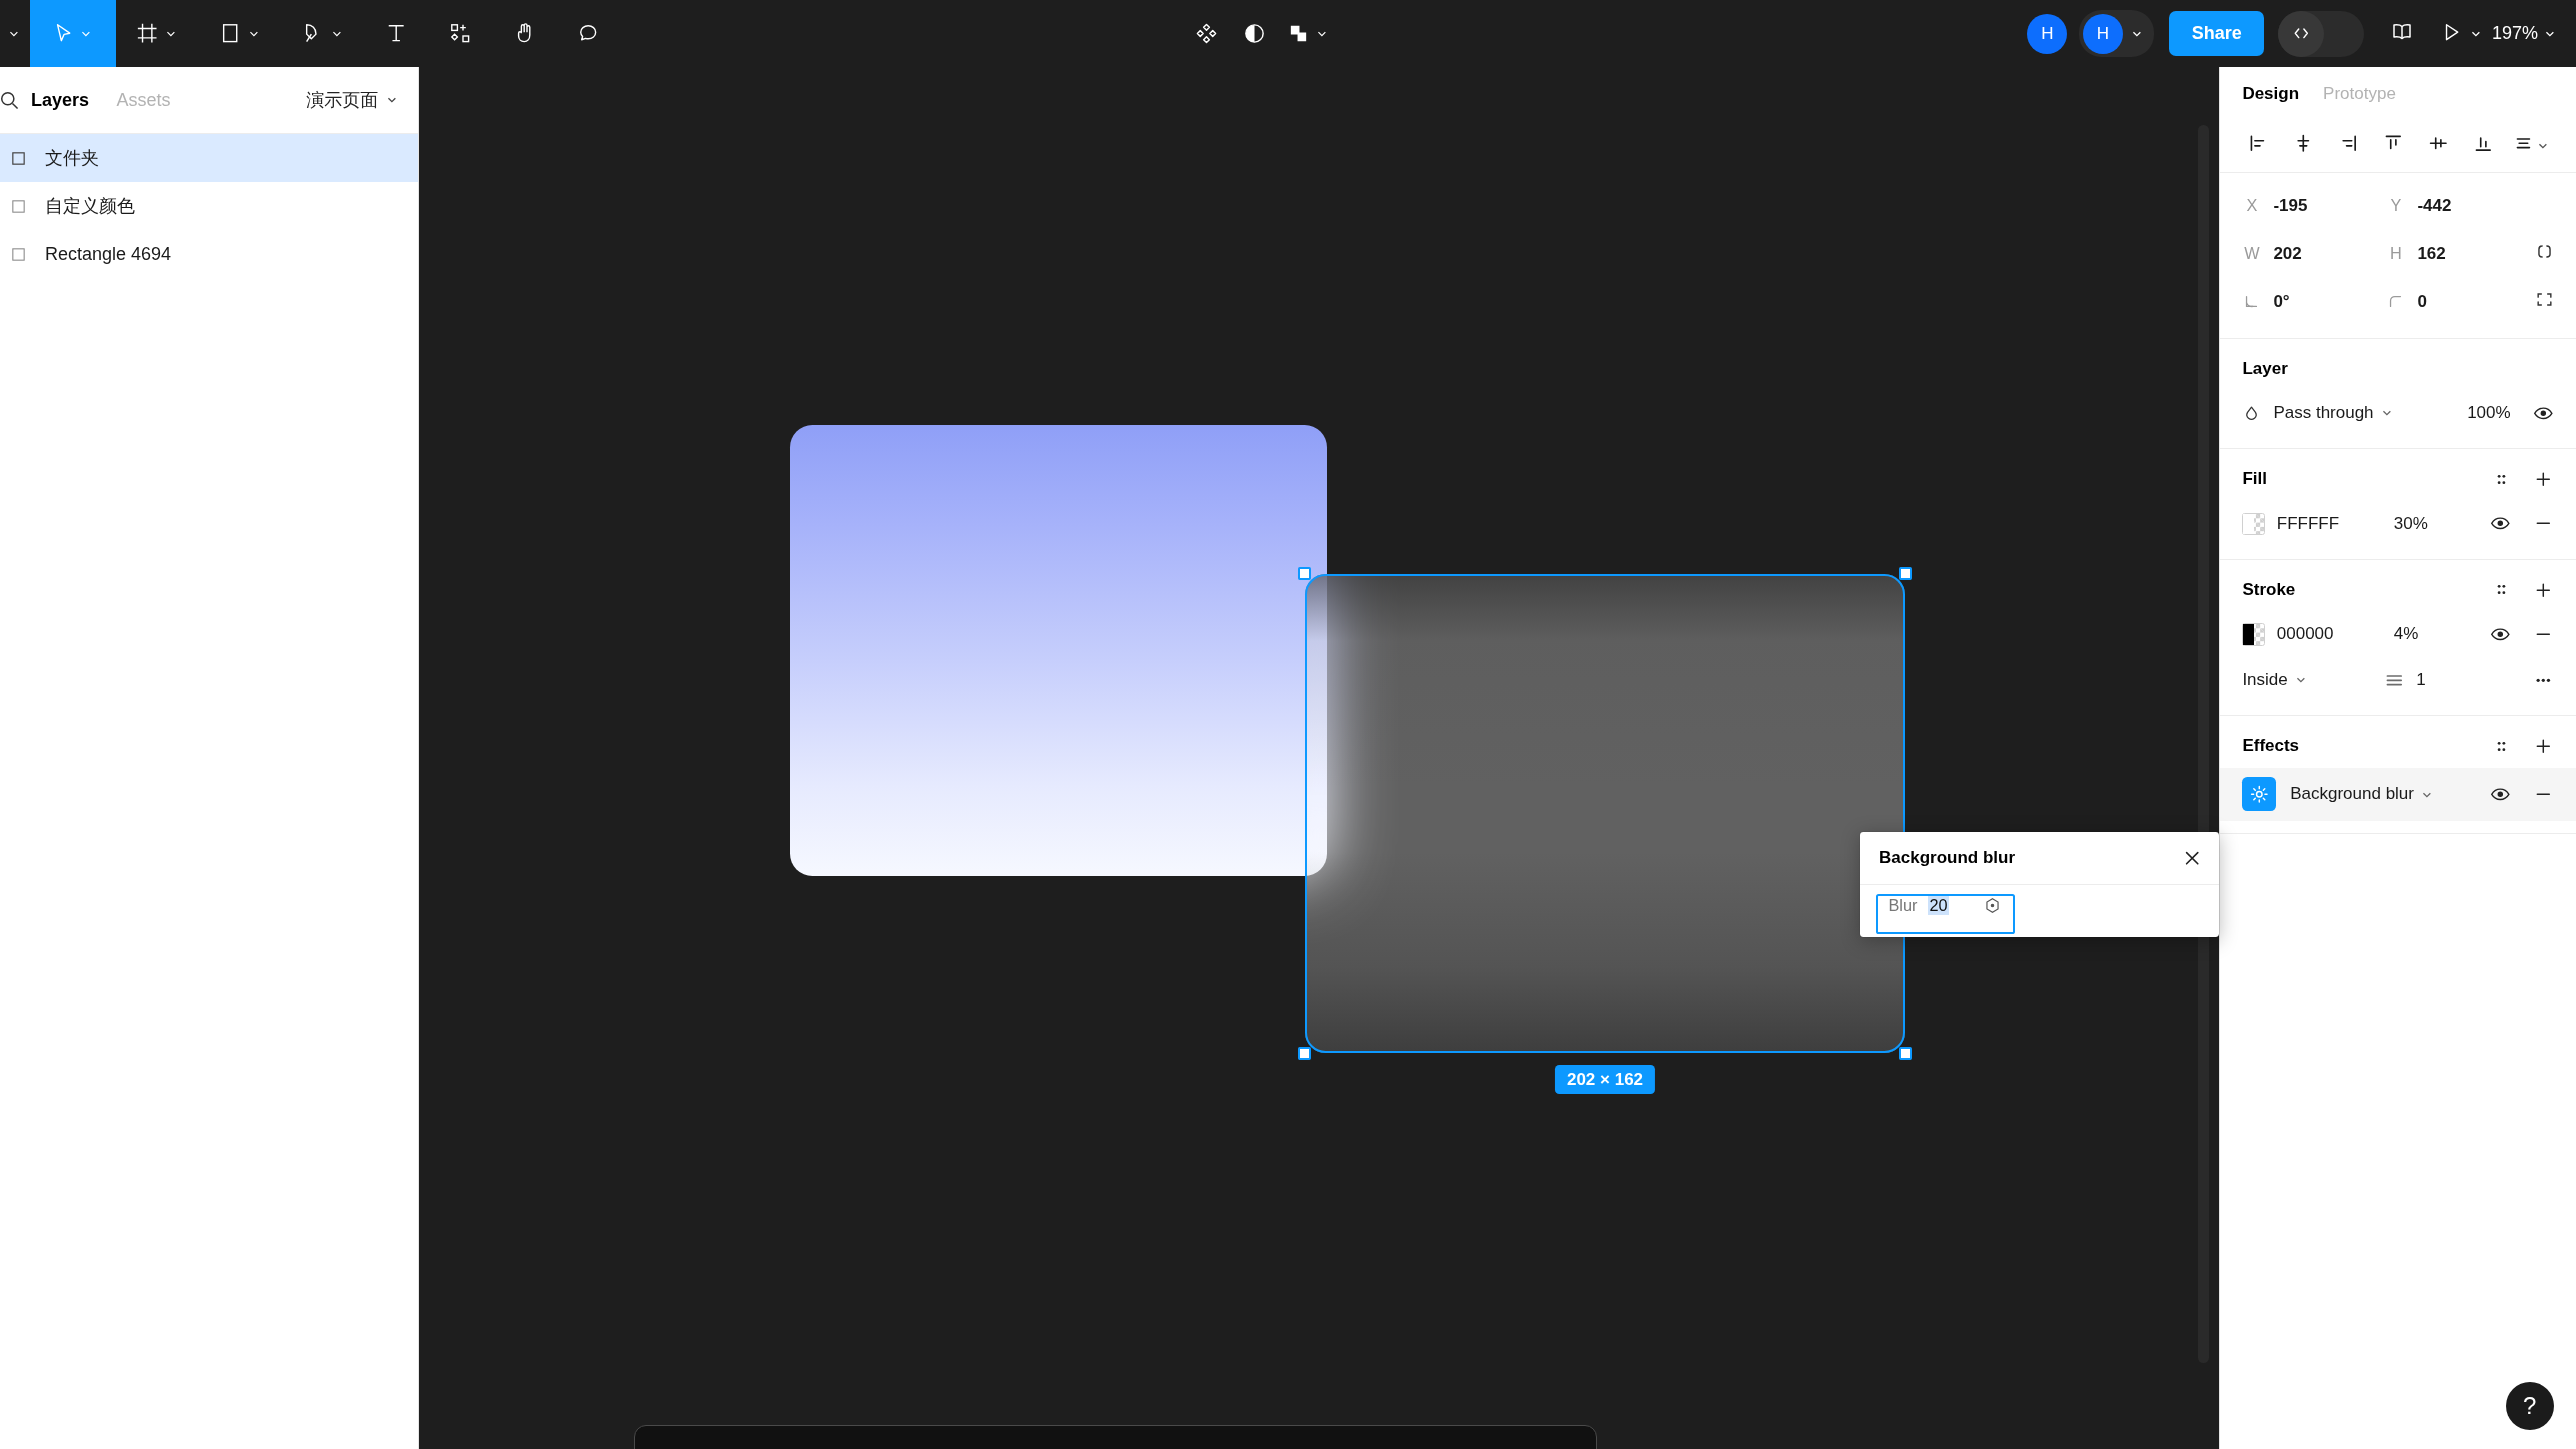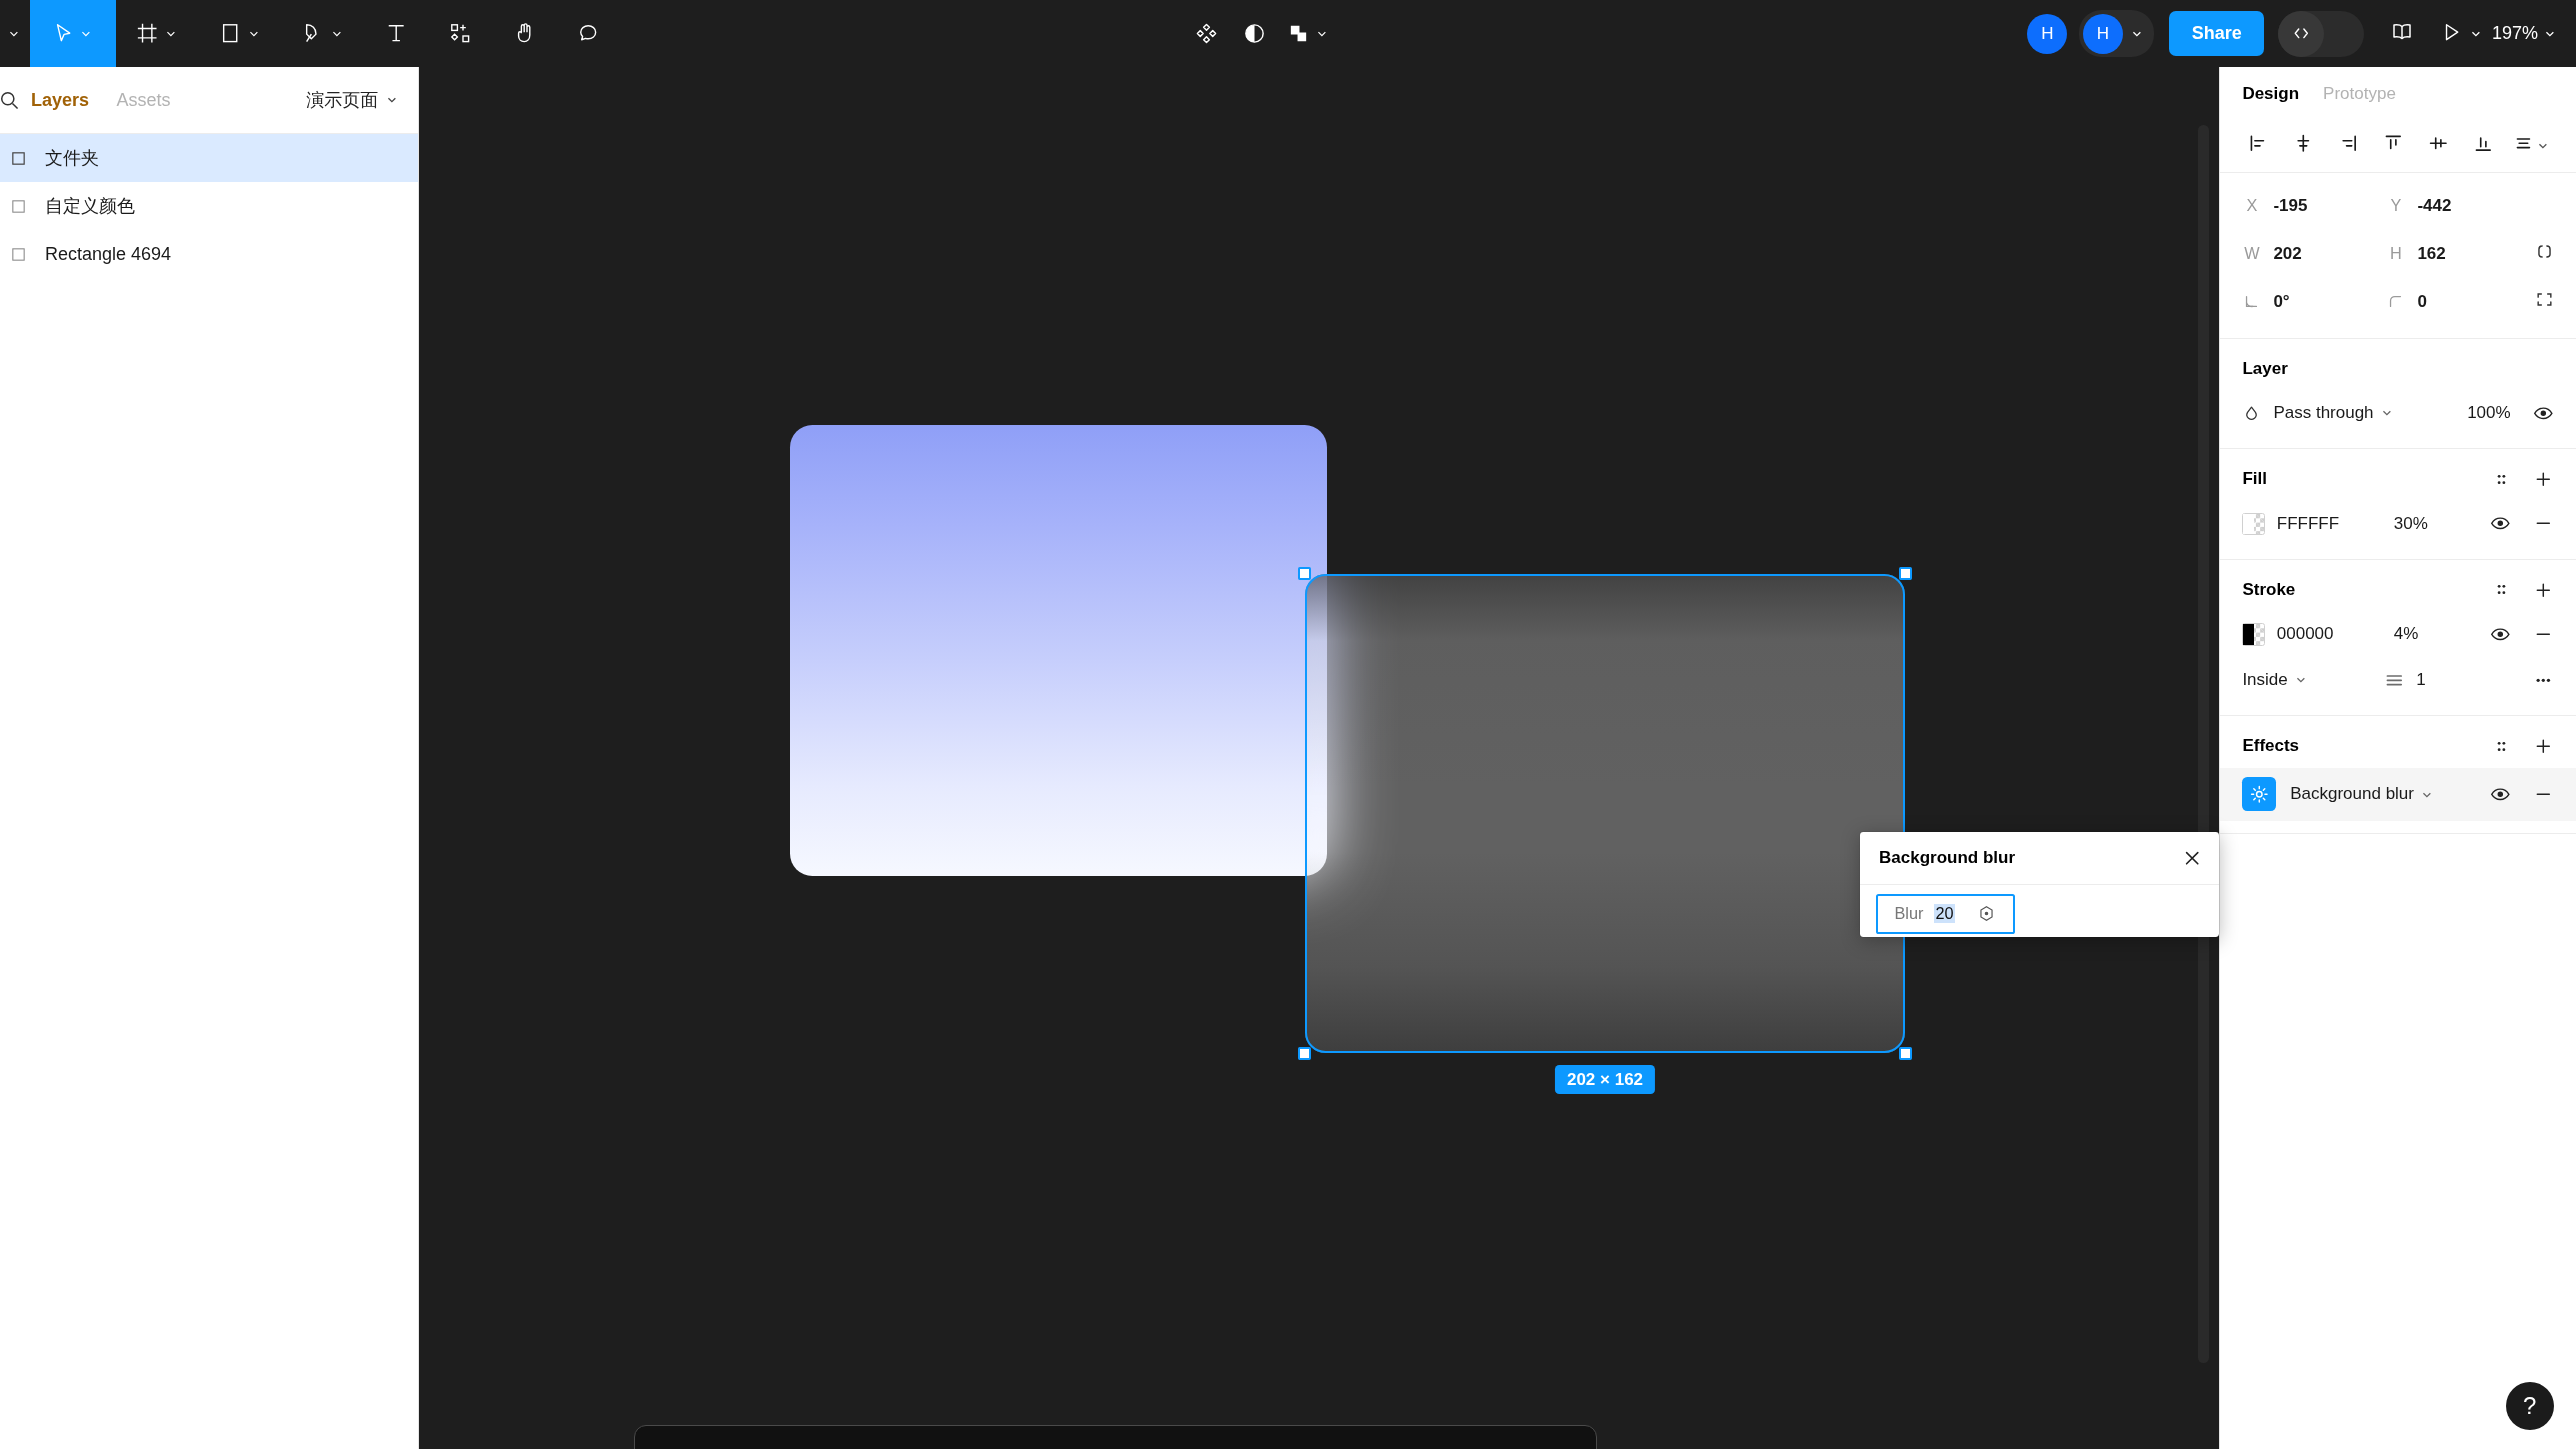--- a/index.html
+++ b/index.html
@@ -92,21 +92,21 @@
   }
   #lp-tabs {
     height: 67px; display: flex; align-items: center;
     padding-left: 10.3px; position: relative;
     border-bottom: 0.9px solid #ececec;
   }
   .lp-search { color:#333; display:flex; align-items:center; margin-right: 10.3px; }
   .lp-tab {
     font-size: 18px; color: #b3b3b3; margin-right: 27.5px; cursor: pointer;
   }
-  .lp-tab.active { color: #a16207; font-weight: 700; }
+  .lp-tab.active { color: #000000; font-weight: 700; }
   #page-select {
     position: absolute; right: 19px; top: 50%;
     transform: translateY(-50%);
     display: flex; align-items: center; gap: 6.9px;
     font-size: 18px; color: #222; cursor: pointer;
   }
   .layer-row {
     height: 48px; display: flex; align-items: center;
     padding-left: 10.3px; gap: 15.5px; cursor: pointer;
     font-size: 18px; color: #1a1a1a;
@@ -283,21 +283,21 @@
   #pop-head {
     height: 53px; display: flex; align-items: center;
     padding: 0 15.5px 0 19px;
     border-bottom: 0.9px solid #ececec;
   }
   #pop-title { font-size: 17px; font-weight: 700; color: #000; }
   #pop-close { margin-left: auto; cursor: pointer; color: #222; display:flex; }
   #pop-body { padding: 8.6px 15.5px 0 15.5px; }
   #blur-field {
     height: 40px; border: 2.6px solid #0d99ff; border-radius: 2.6px;
-    display: flex; align-items: center; padding: 0 17px; gap: 10.3px;
+    display: flex; align-items: flex-start; padding: 0 11px; gap: 10.3px;
     width: 139px;
   }
   #blur-field .lbl { color: #777; font-size: 16.3px; }
   #blur-field .val {
     font-size: 16.3px; color: #111; background: #cde2fb; padding: 0 1.7px;
   }
   #blur-field .stepper { margin-left: auto; color: #444; display: flex; }
 
   
   #help-btn {

